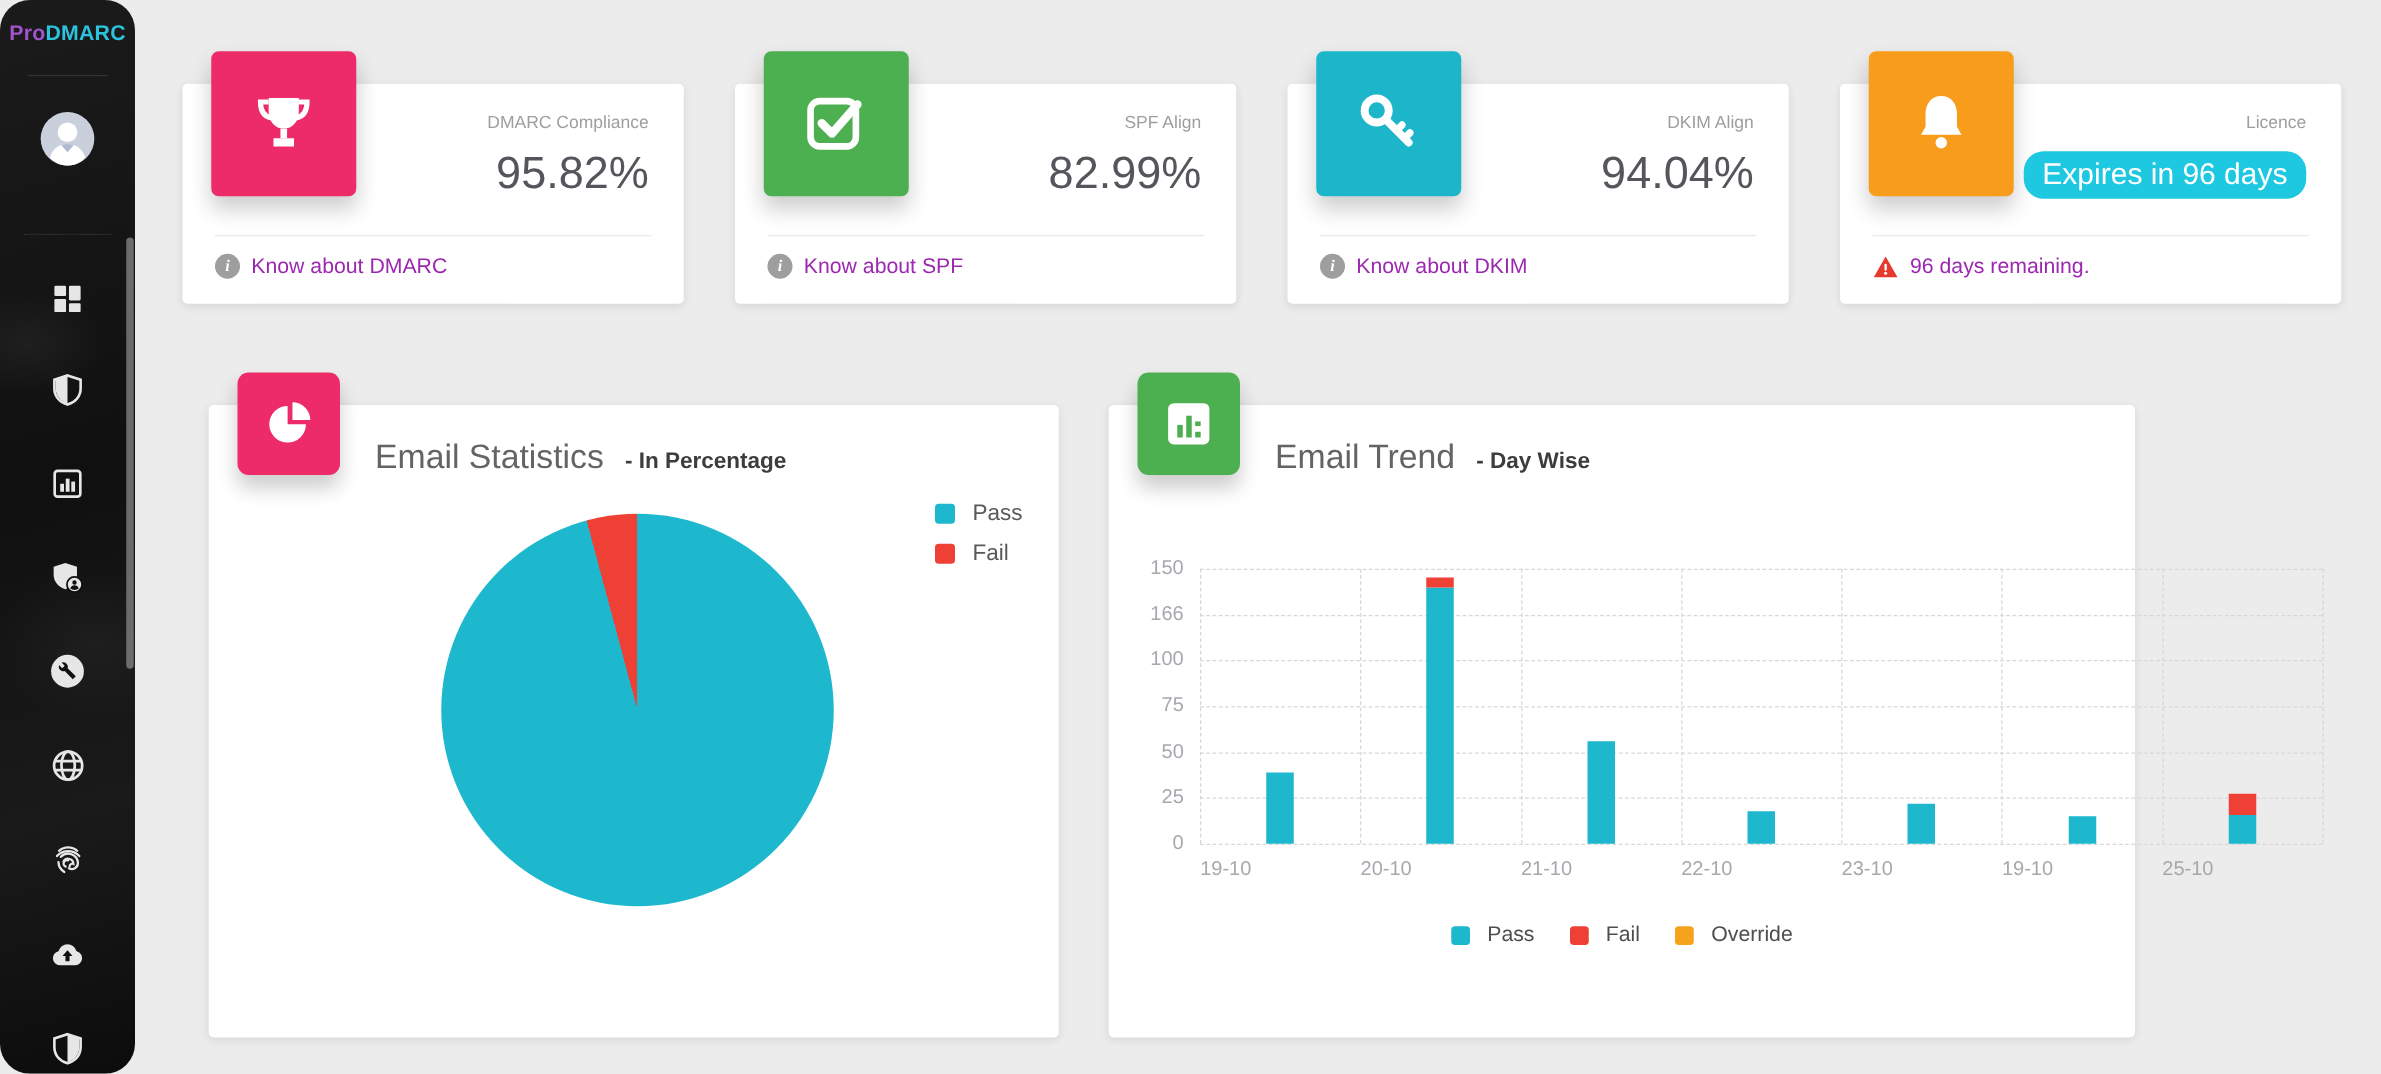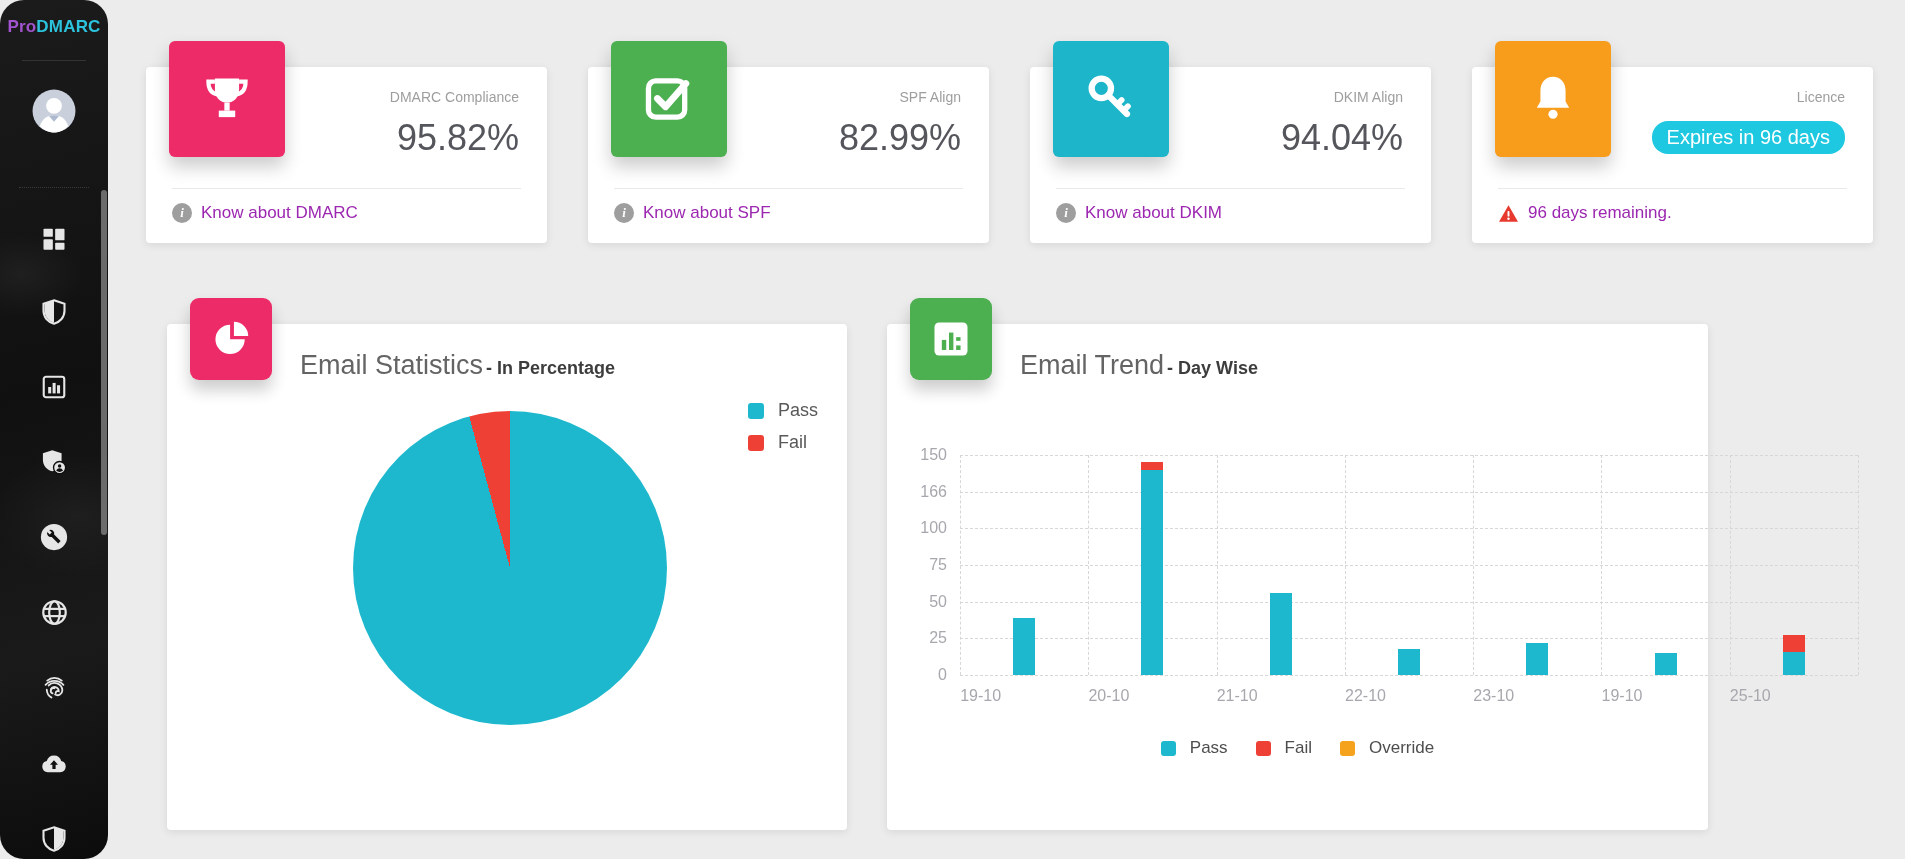--- a/index.html
+++ b/index.html
@@ -53,21 +53,21 @@
   .stat-card.c2 { left: 1030px; } .stat-card.c3 { left: 1472px; }
   .icon-box {
     position: absolute; top: -26px; left: 23px; width: 116px; height: 116px;
     border-radius: 6px; display: flex; align-items: center; justify-content: center;
     box-shadow: 0 10px 18px rgba(0,0,0,0.20);
   }
   .stat-label { position: absolute; top: 22px; right: 28px; font-size: 14px; color: #9e9e9e; }
   .stat-value { position: absolute; top: 50px; right: 28px; font-size: 36px; color: #54565c; font-weight: 400; }
   .licence-badge {
     position: absolute; top: 54px; right: 28px;
-    color: #fff; font-size: 20px; padding: 5px 15px; border-radius: 16px;
+    color: #fff; font-size: 24px; padding: 5px 15px; border-radius: 16px;
   }
   .stat-divider { position: absolute; top: 121px; left: 26px; right: 26px; border-top: 1px solid #e9e9e9; }
   .stat-footer {
     position: absolute; top: 136px; left: 26px; display: flex; align-items: center; gap: 9px;
     font-size: 17px; color: #9c27b0; cursor: pointer;
   }
   .info-icon {
     width: 20px; height: 20px; border-radius: 50%; background: #9e9e9e; color: #fff;
     font-size: 13px; font-weight: bold; display: flex; align-items: center; justify-content: center;
     font-family: "Liberation Serif", serif; font-style: italic;
@@ -78,21 +78,21 @@
     position: absolute; top: 324px; height: 506px; background: #fff; border-radius: 4px;
     box-shadow: 0 2px 8px rgba(0,0,0,0.09);
   }
   .chart-card.stats { left: 167px; width: 680px; }
   .chart-card.trend { left: 887px; width: 821px; }
   .chart-icon-box {
     position: absolute; top: -26px; left: 23px; width: 82px; height: 82px;
     border-radius: 9px; display: flex; align-items: center; justify-content: center;
     box-shadow: 0 10px 16px rgba(0,0,0,0.20);
   }
-  .chart-title-row { position: absolute; top: 26px; left: 133px; display: flex; align-items: baseline; gap: 3px; }
+  .chart-title-row { position: absolute; top: 26px; left: 133px; display: flex; align-items: baseline; gap: 17px; }
   .chart-title { font-size: 27px; color: #646464; font-weight: 400; }
   .chart-subtitle { font-size: 18px; color: #3d3d3d; font-weight: bold; }
 
   
   .pie {
     position: absolute; left: 186px; top: 87px; width: 314px; height: 314px; border-radius: 50%;
   }
   .pie-legend { position: absolute; left: 581px; top: 76px; display: flex; flex-direction: column; gap: 11px; }
   .legend-item { display: flex; align-items: center; gap: 14px; cursor: pointer; }
   .legend-swatch { width: 16px; height: 16px; border-radius: 3px; flex: 0 0 auto; }

